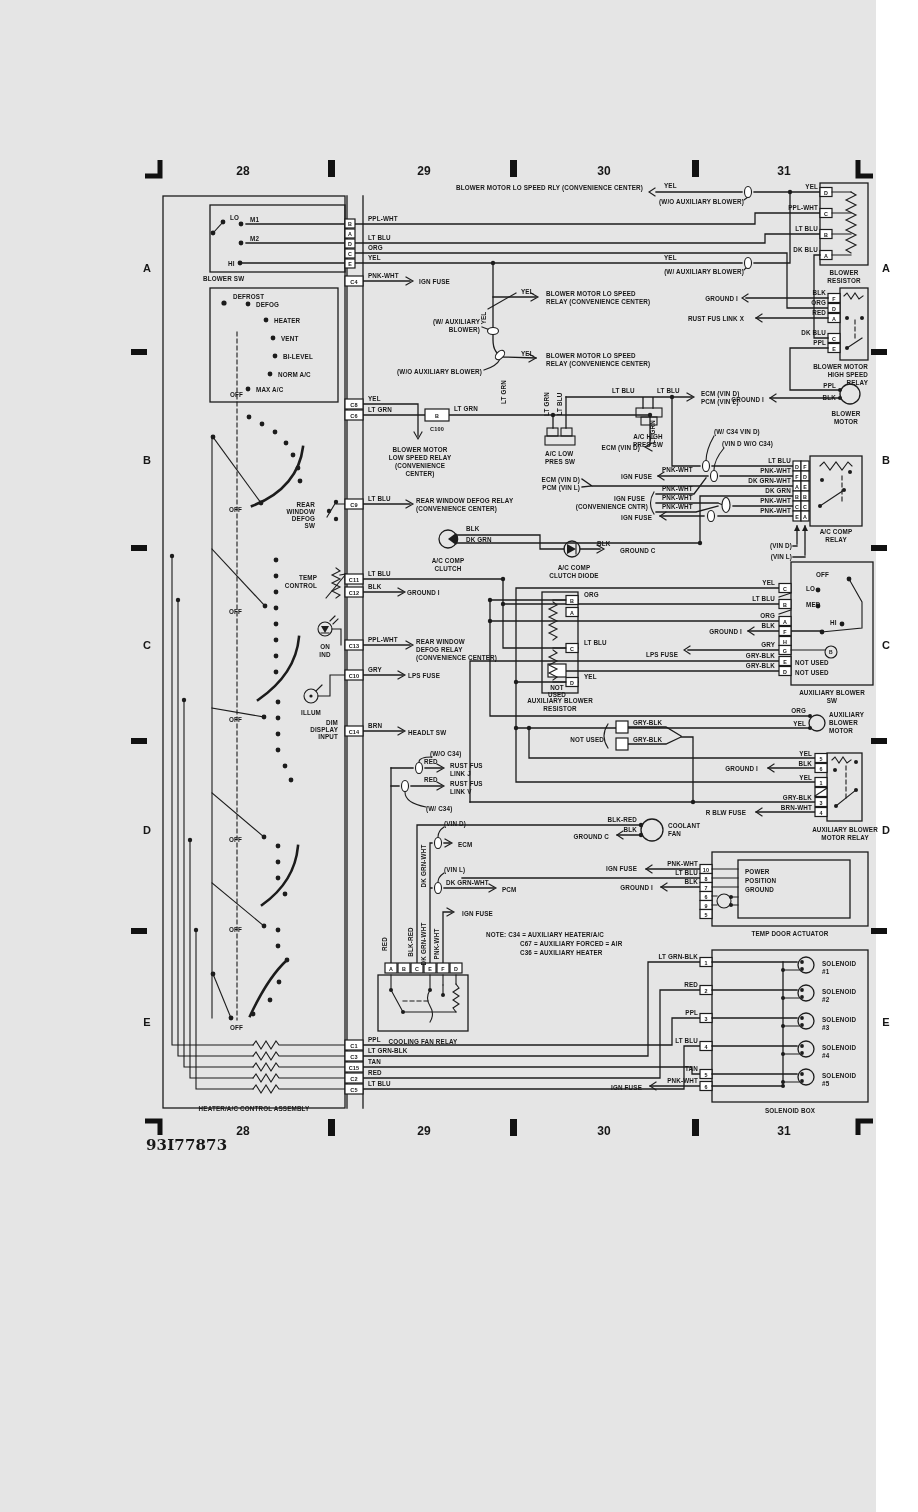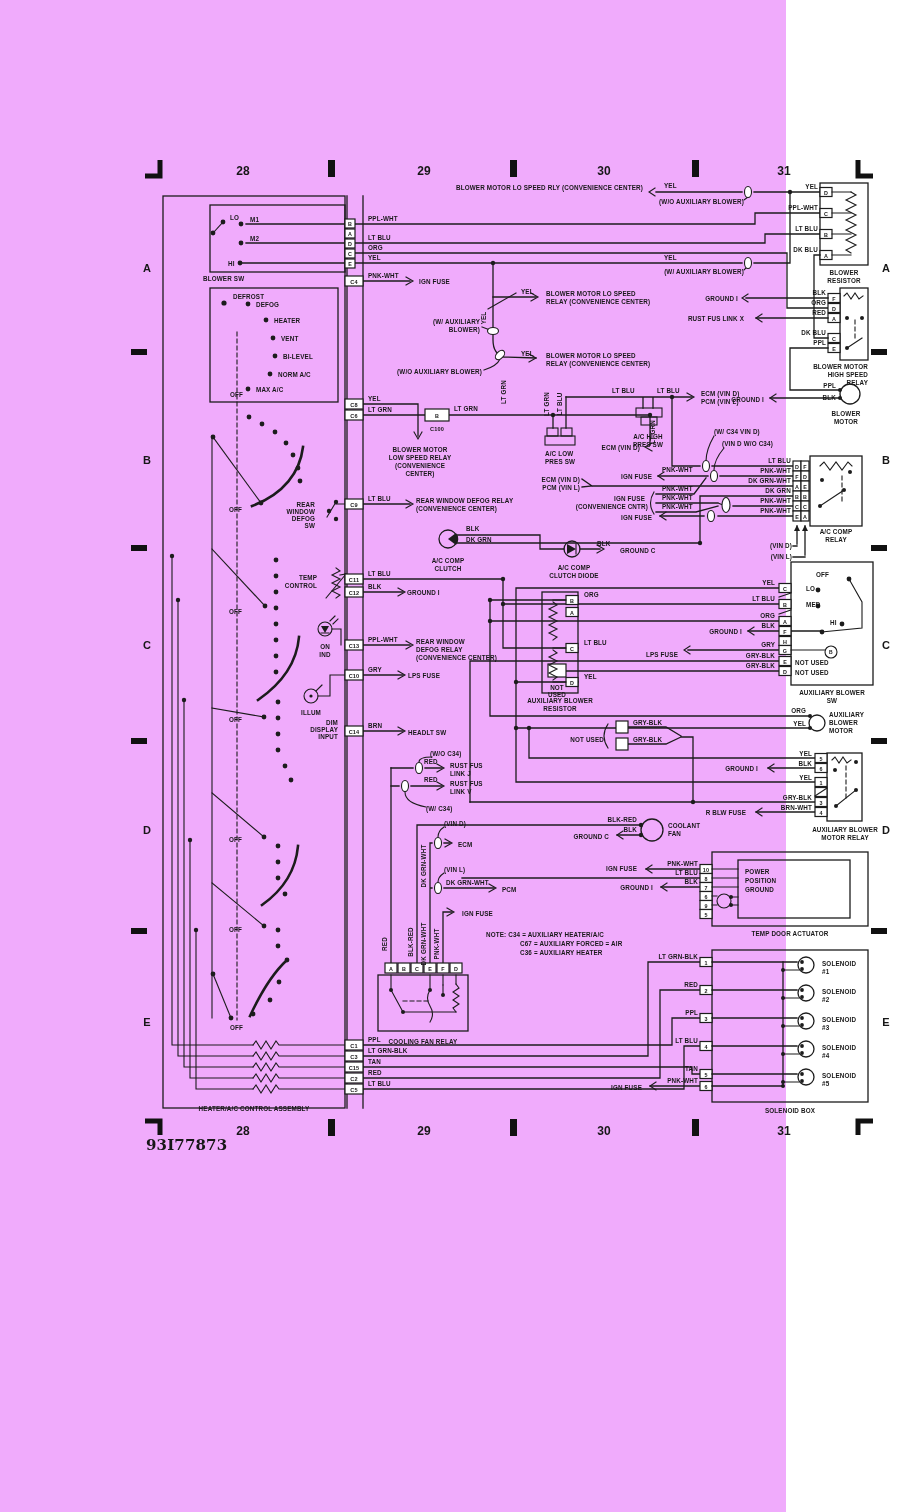--- a/index.html
+++ b/index.html
@@ -1,16 +1,16 @@
 <!DOCTYPE html>
 <html><head>
 <meta charset="utf-8">
 <style>
   html,body{margin:0;padding:0;background:#fff;}
-  .page{position:relative;width:786px;height:1512px;background:#f0abfc;font-family:"Liberation Sans",sans-serif;}
+  .page{position:relative;width:876px;height:1512px;background:#e5e5e5;font-family:"Liberation Sans",sans-serif;}
   svg{display:block}
   .lbl{font-family:"Liberation Sans",sans-serif;font-weight:bold;fill:#171717;letter-spacing:.15px}
   .serif{font-family:"DejaVu Serif",serif}
   .ink{stroke:#1c1c1c;fill:none;stroke-width:1.3;stroke-linecap:square}
   .thin{stroke-width:1.1}
   .thick{stroke-width:2.6}
   .dash{stroke-dasharray:4 3;stroke-width:1.1}
   .dot{fill:#1c1c1c;stroke:none}
   .cell{fill:#ffffff;stroke:#1c1c1c;stroke-width:1.2}
   .oval{fill:#ffffff;stroke:#1c1c1c;stroke-width:1.1}

